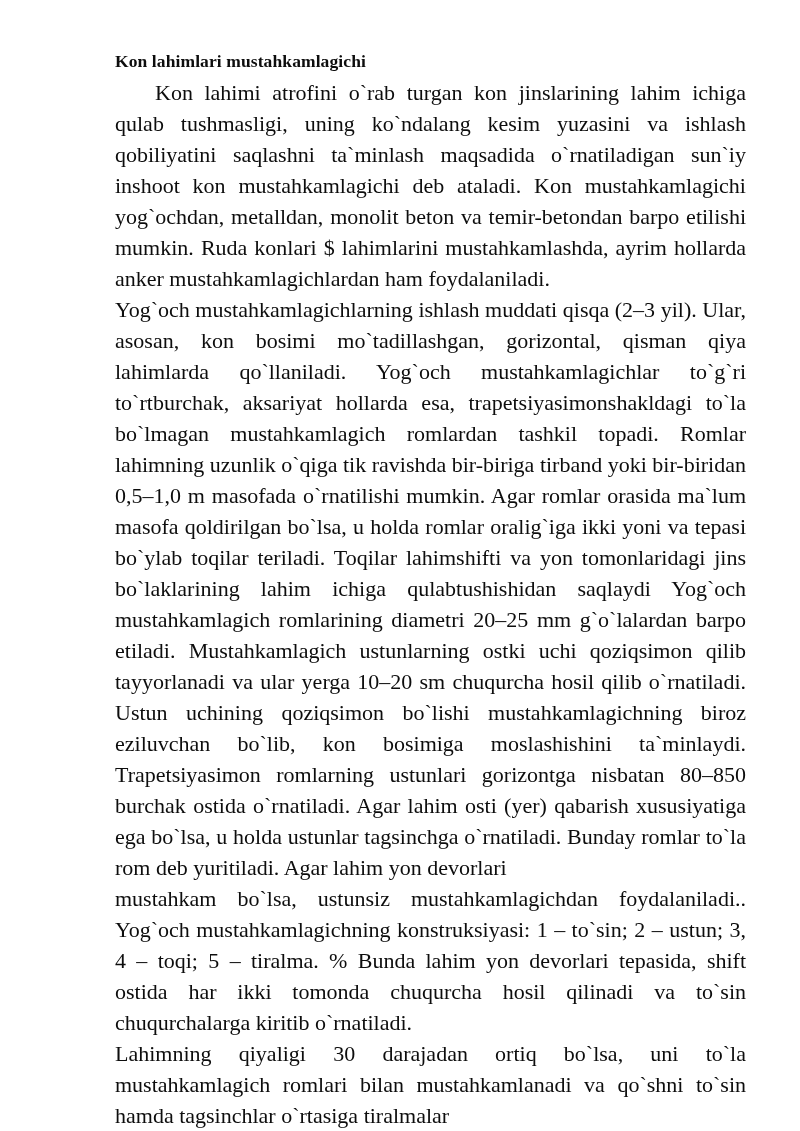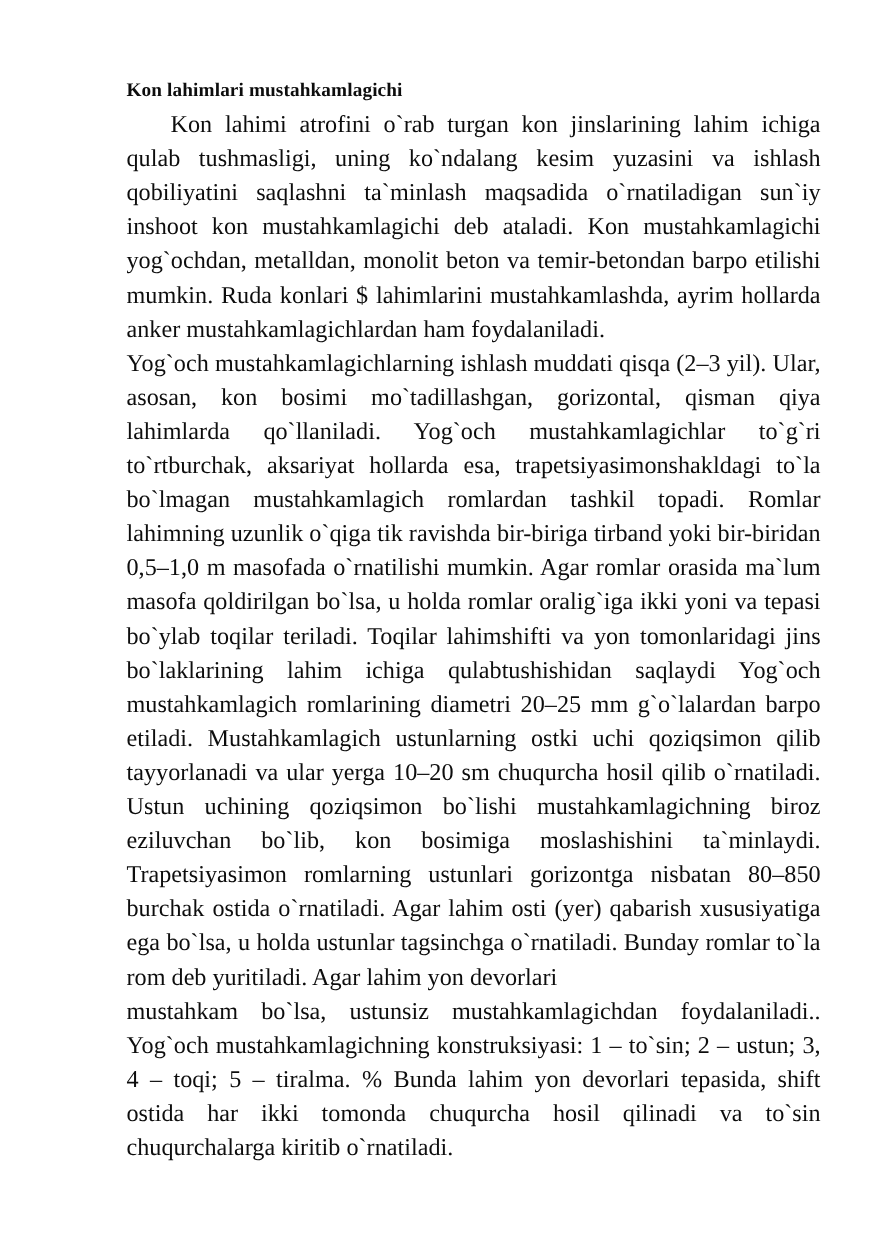--- a/index.html
+++ b/index.html
@@ -19,21 +19,21 @@
     position: relative;
     width: 800px;
     height: 1131px;
     background: #ffffff;
     box-sizing: border-box;
   }
 
   .text-column {
     position: absolute;
     left: 115px;
-    top: 66px;
+    top: 46px;
     width: 631px;
   }
 
   .doc-heading {
     font-size: 17.5px;
     font-weight: bold;
     line-height: 31px;
     margin: 0;
     text-align: left;
     letter-spacing: 0.1px;
@@ -65,15 +65,16 @@
   <div class="text-column">
 
     <h1 class="doc-heading">Kon lahimlari mustahkamlagichi</h1>
 
     <p class="body-par indented">Kon lahimi atrofini o`rab turgan kon jinslarining lahim ichiga qulab tushmasligi, uning ko`ndalang kesim yuzasini va ishlash qobiliyatini saqlashni ta`minlash maqsadida o`rnatiladigan sun`iy inshoot kon mustahkamlagichi deb ataladi. Kon mustahkamlagichi yog`ochdan, metalldan, monolit beton va temir-betondan barpo etilishi mumkin. Ruda konlari $ lahimlarini mustahkamlashda, ayrim hollarda anker mustahkamlagichlardan ham foydalaniladi.</p>
 
     <p class="body-par">Yog`och  mustahkamlagichlarning ishlash muddati qisqa (2–3 yil). Ular, asosan, kon bosimi mo`tadillashgan, gorizontal, qisman qiya lahimlarda qo`llaniladi. Yog`och mustahkamlagichlar to`g`ri to`rtburchak, aksariyat hollarda esa, trapetsiyasimonshakldagi to`la bo`lmagan mustahkamlagich romlardan tashkil topadi. Romlar lahimning uzunlik o`qiga tik ravishda bir-biriga tirband yoki bir-biridan 0,5–1,0 m masofada o`rnatilishi  mumkin.  Agar romlar orasida ma`lum masofa  qoldirilgan bo`lsa, u holda romlar oralig`iga ikki yoni va tepasi bo`ylab toqilar teriladi. Toqilar   lahimshifti va yon tomonlaridagi jins bo`laklarining lahim ichiga qulabtushishidan saqlaydi  Yog`och mustahkamlagich romlarining diametri 20–25 mm g`o`lalardan barpo etiladi. Mustahkamlagich ustunlarning ostki uchi qoziqsimon qilib tayyorlanadi va ular yerga 10–20 sm chuqurcha hosil qilib o`rnatiladi. Ustun uchining qoziqsimon bo`lishi mustahkamlagichning biroz eziluvchan bo`lib, kon bosimiga moslashishini ta`minlaydi. Trapetsiyasimon romlarning ustunlari gorizontga nisbatan 80–850 burchak ostida o`rnatiladi. Agar lahim osti (yer) qabarish xususiyatiga ega bo`lsa, u holda ustunlar tagsinchga o`rnatiladi. Bunday romlar to`la rom deb yuritiladi. Agar lahim yon devorlari</p>
 
     <p class="body-par">mustahkam bo`lsa, ustunsiz mustahkamlagichdan foydalaniladi.. Yog`och mustahkamlagichning konstruksiyasi: 1 – to`sin;  2 – ustun;  3, 4 – toqi; 5 – tiralma. % Bunda lahim yon devorlari tepasida, shift ostida har ikki tomonda chuqurcha hosil qilinadi va to`sin chuqurchalarga kiritib o`rnatiladi.</p>
 
+    <p class="body-par">Lahimning qiyaligi 30 darajadan ortiq bo`lsa, uni to`la mustahkamlagich romlari bilan mustahkamlanadi va qo`shni to`sin hamda tagsinchlar o`rtasiga tiralmalar</p>
 
   </div>
 </div>
 
 </body></html>

